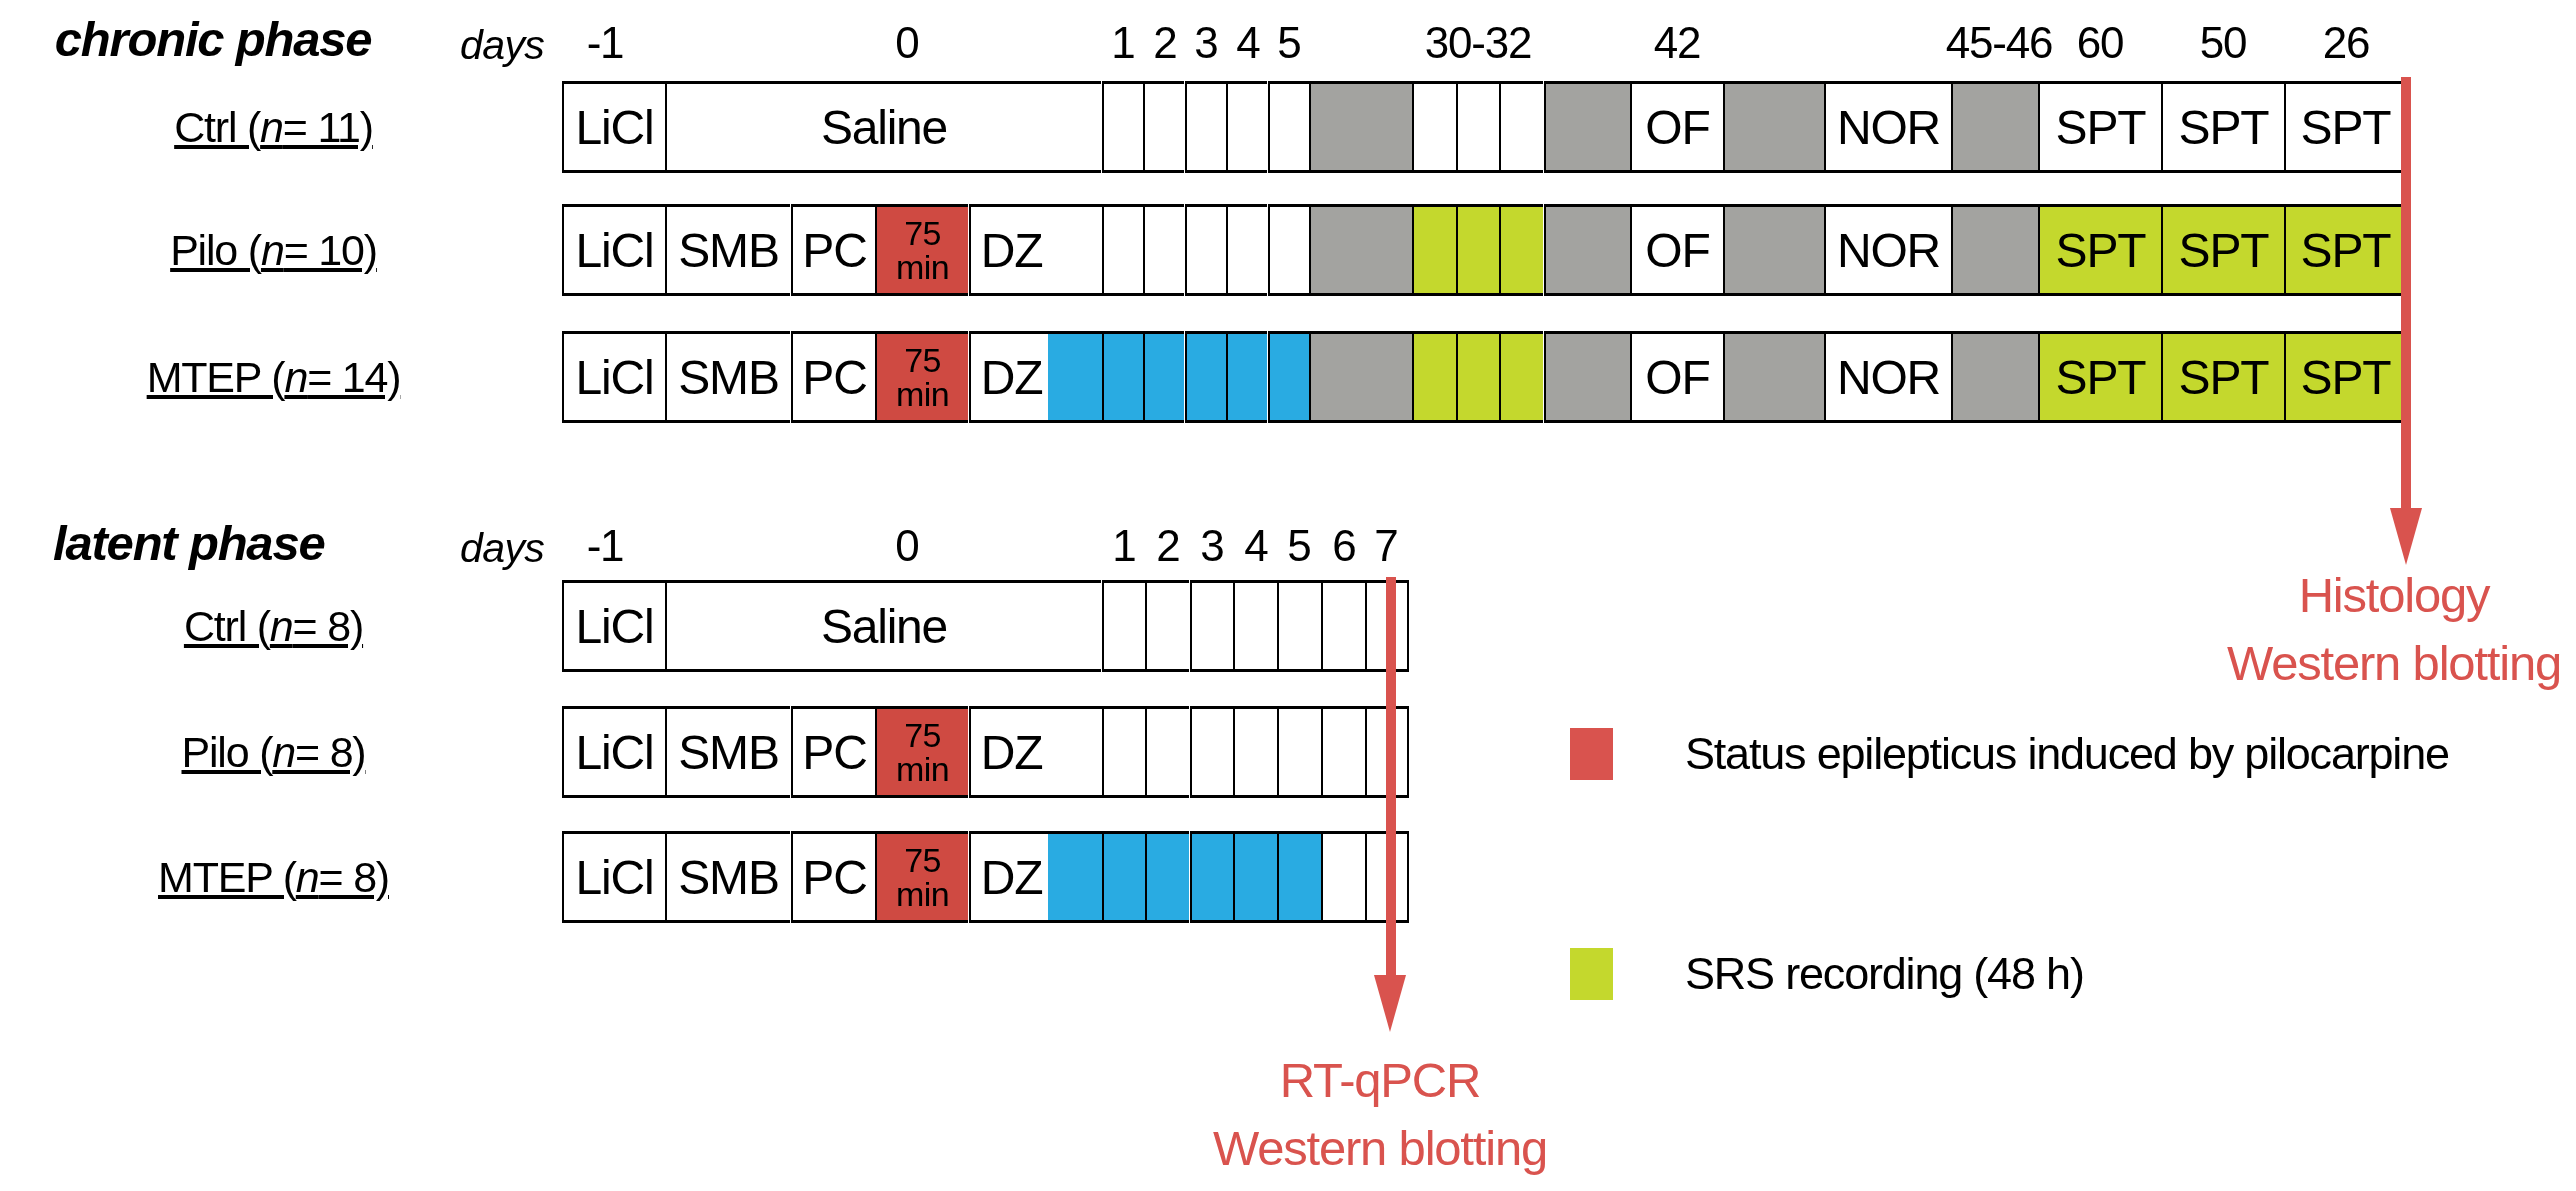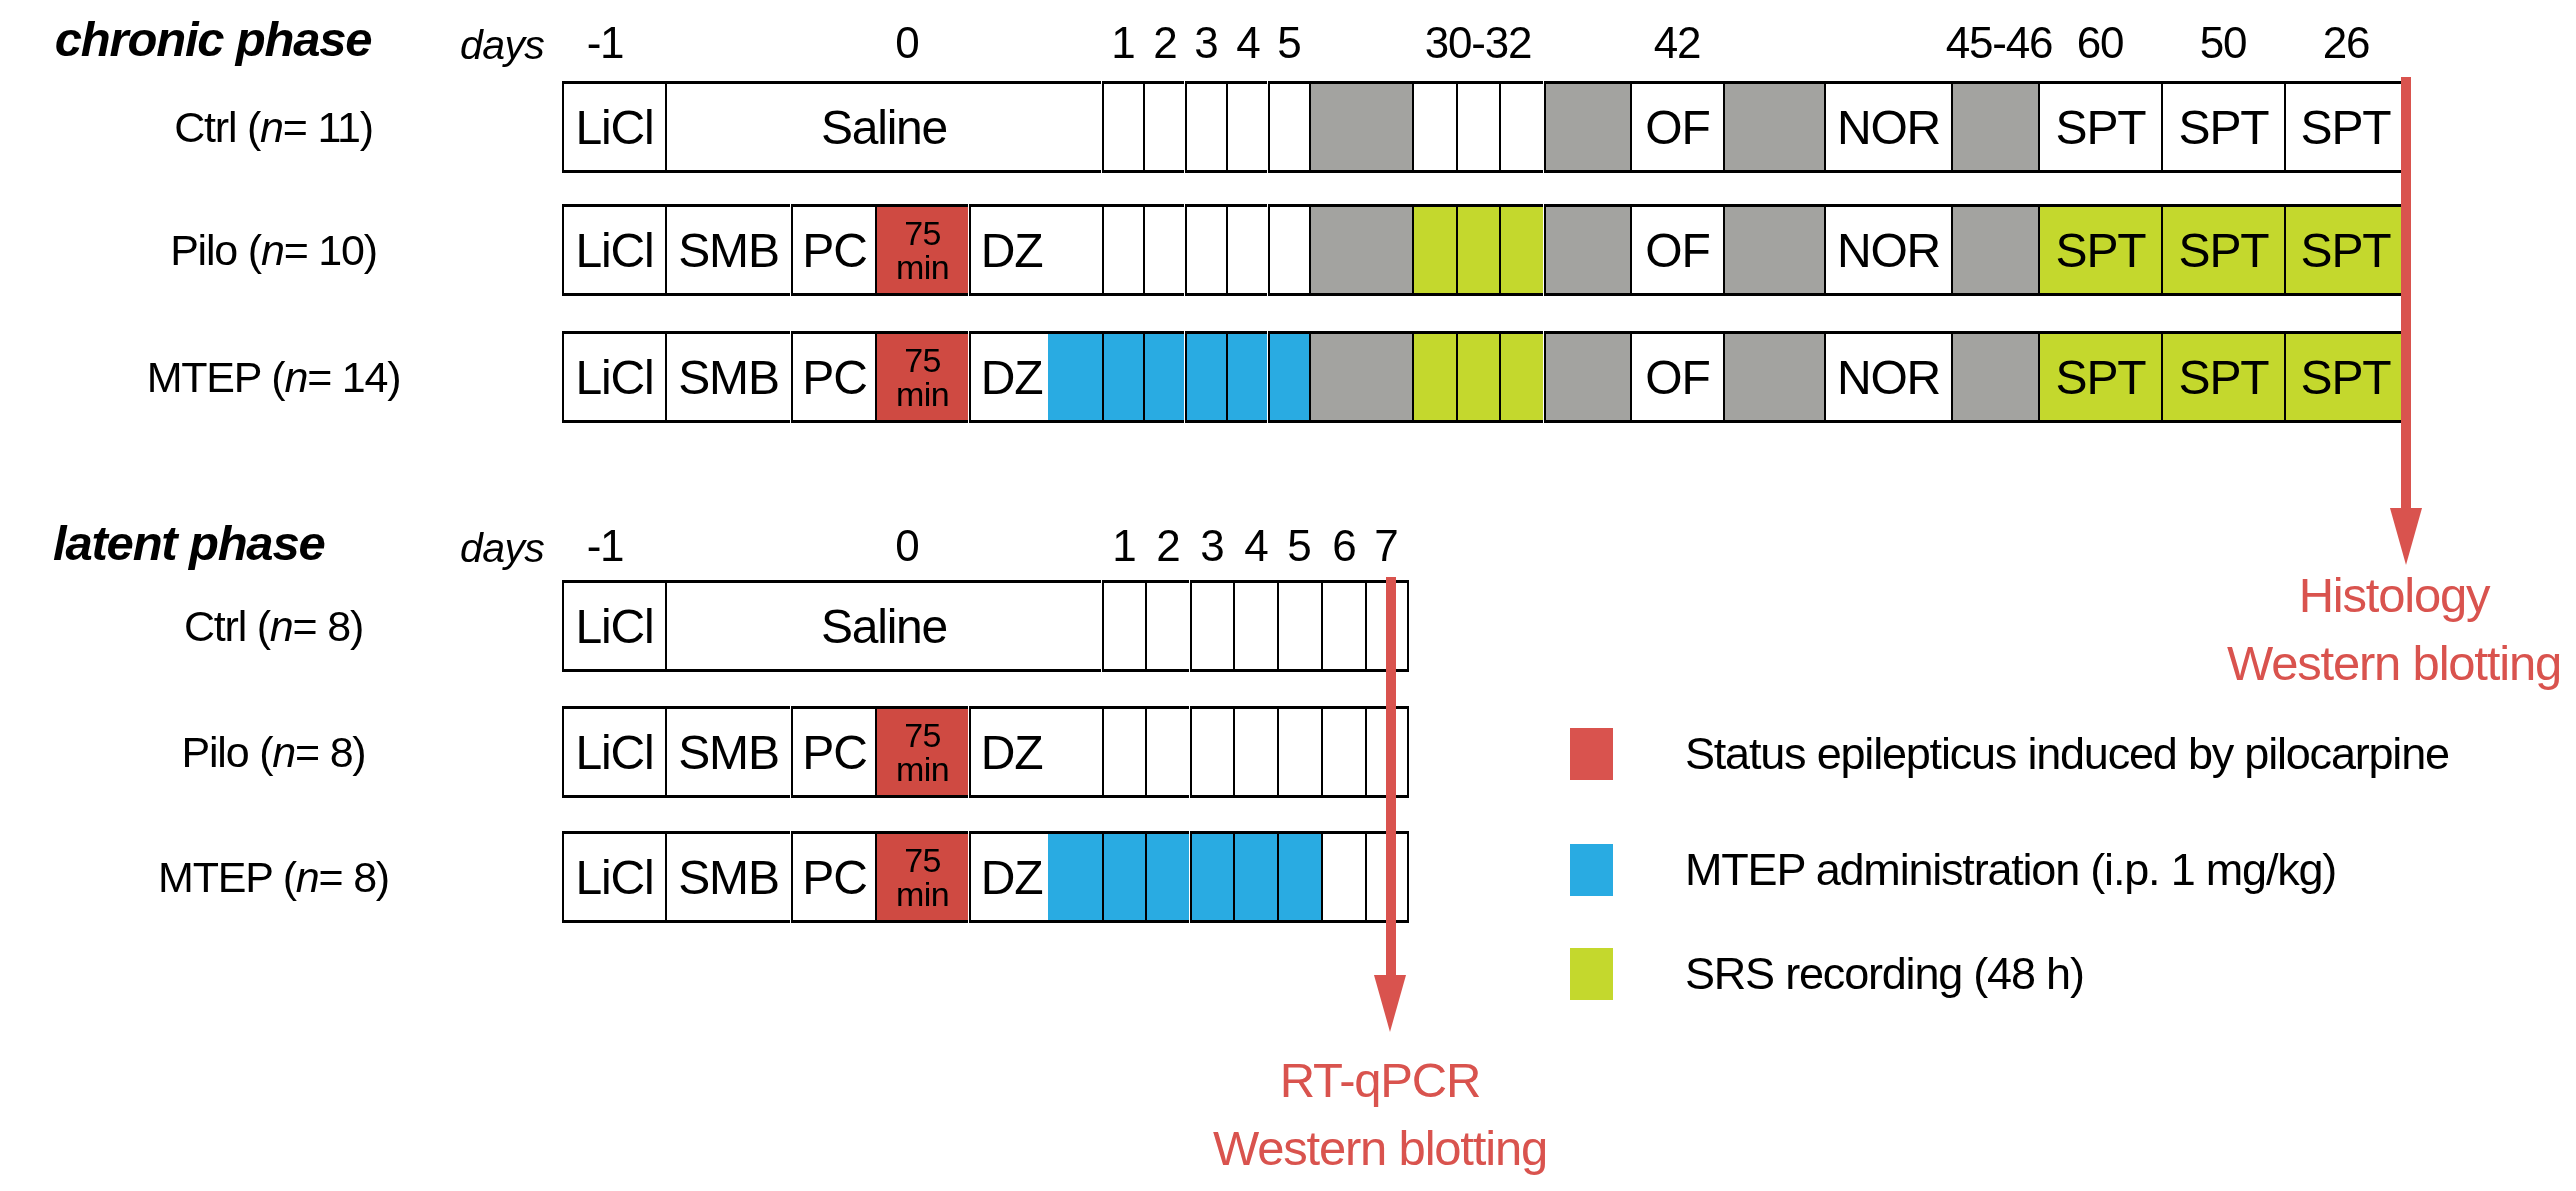--- a/index.html
+++ b/index.html
@@ -7,21 +7,21 @@
        font-family:"Liberation Sans",sans-serif;color:#000;overflow:hidden;margin-left:40px;}
 
   .phase-title{position:absolute;font-style:italic;font-weight:bold;font-size:49px;
                letter-spacing:-1.2px;white-space:nowrap;}
   .days-word{position:absolute;font-style:italic;font-size:41px;letter-spacing:-0.6px;text-align:center;}
   .tick{position:absolute;transform:translateX(-50%);font-size:44px;letter-spacing:-1.2px;
         white-space:nowrap;}
 
   .rowlab{position:absolute;left:49px;width:369px;height:92px;display:flex;
           align-items:center;justify-content:center;font-size:43px;letter-spacing:-1.2px;
-          white-space:nowrap;}
+          white-space:nowrap;text-decoration:underline;}
   .rowlab .nvar{font-style:italic;}
 
   .band{position:absolute;left:522px;height:92px;}
   .c{position:absolute;top:0;height:92px;box-sizing:border-box;background:#fff;
      border:solid #000;border-width:3.1px 0 3.1px 2.5px;display:flex;align-items:center;
      justify-content:center;font-size:48px;letter-spacing:-1.2px;white-space:nowrap;}
   .c.end{border-right-width:2.5px;}
   .c.g{background:#a3a3a0;}
   .c.y{background:#c4d82d;}
   .c.b{background:#29abe2;}
@@ -254,23 +254,19 @@
   <div class="ahead" style="left:1334px;top:975px;"></div>
   <div class="note" style="left:1340px;top:1046px;">
     <div>RT-qPCR</div>
     <div>Western blotting</div>
   </div>
 
   <div class="leg" style="top:728px;">
     <span class="sw sw-red"></span>
     <span class="lab">Status epilepticus induced by pilocarpine</span>
   </div>
-  <div class="leg" style="top:844px;">
-    <span class="sw sw-blue"></span>
-    <span class="lab">MTEP administration (i.p. 1 mg/kg)</span>
-  </div>
   <div class="leg" style="top:948px;">
     <span class="sw sw-yellow"></span>
     <span class="lab">SRS recording (48 h)</span>
   </div>
 
 </div>
 
 
 </body></html>

